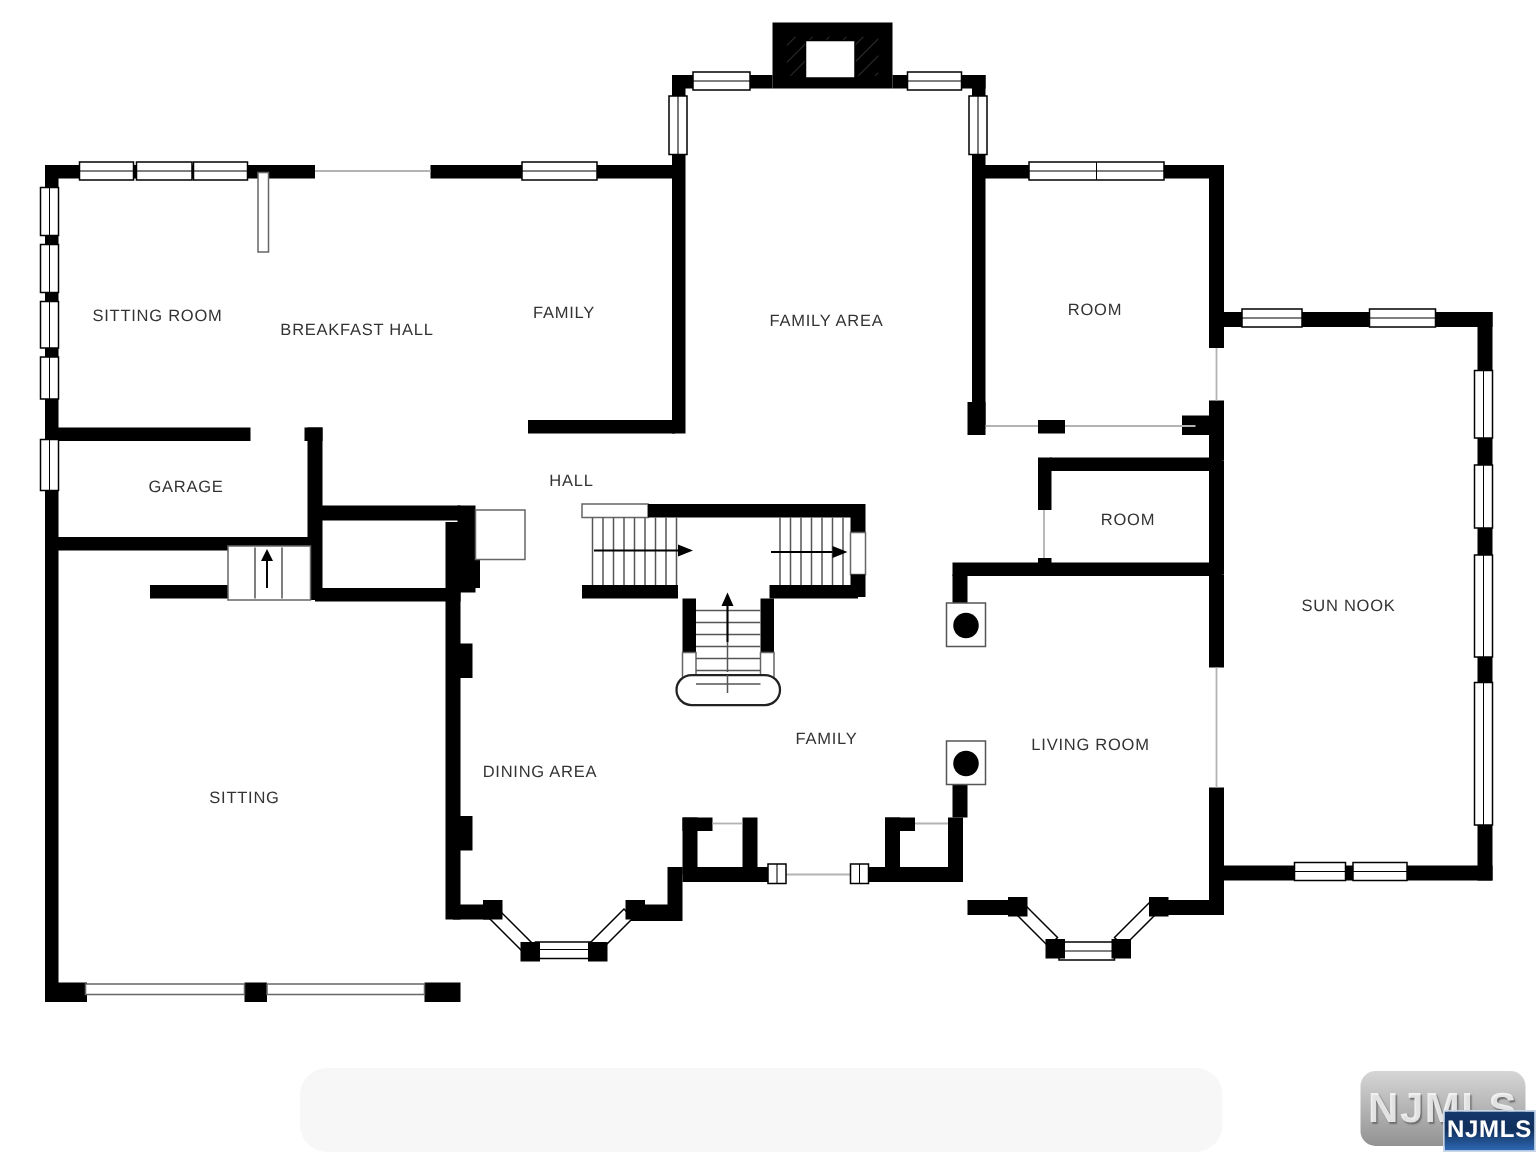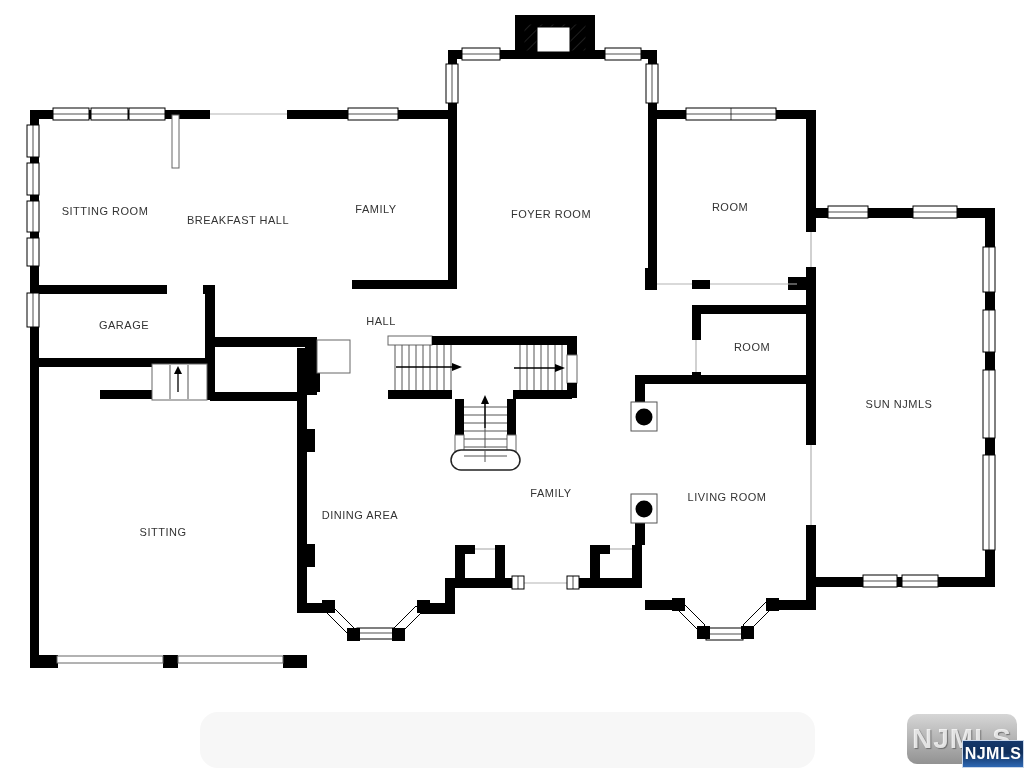--- a/index.html
+++ b/index.html
@@ -326,26 +326,26 @@
       <rect x="631" y="402" width="26" height="29" fill="#fff" stroke="#555" stroke-width="1"></rect>
       <circle cx="644" cy="417" r="8.5" fill="#000"></circle>
       <rect x="631" y="494" width="26" height="29" fill="#fff" stroke="#555" stroke-width="1"></rect>
       <circle cx="644" cy="509" r="8.5" fill="#000"></circle>
     </g>
   </svg>
 
   <span class="room-label" style="left:105px;top:211px">SITTING ROOM</span>
   <span class="room-label" style="left:238px;top:220px">BREAKFAST HALL</span>
   <span class="room-label" style="left:376px;top:209px">FAMILY</span>
-  <span class="room-label" style="left:551px;top:214px">FOYER ROOM</span>
+  <span class="room-label" style="left:551px;top:214px">FAMILY AREA</span>
   <span class="room-label" style="left:730px;top:207px">ROOM</span>
   <span class="room-label" style="left:124px;top:325px">GARAGE</span>
   <span class="room-label" style="left:381px;top:321px">HALL</span>
   <span class="room-label" style="left:752px;top:347px">ROOM</span>
-  <span class="room-label" style="left:899px;top:404px">SUN NJMLS</span>
+  <span class="room-label" style="left:899px;top:404px">SUN NOOK</span>
   <span class="room-label" style="left:163px;top:532px">SITTING</span>
   <span class="room-label" style="left:360px;top:515px">DINING AREA</span>
   <span class="room-label" style="left:551px;top:493px">FAMILY</span>
   <span class="room-label" style="left:727px;top:497px">LIVING ROOM</span>
 
   <div class="wm-gray">NJMLS</div>
   <div class="wm-blue">NJMLS</div>
 
 </div>
 

